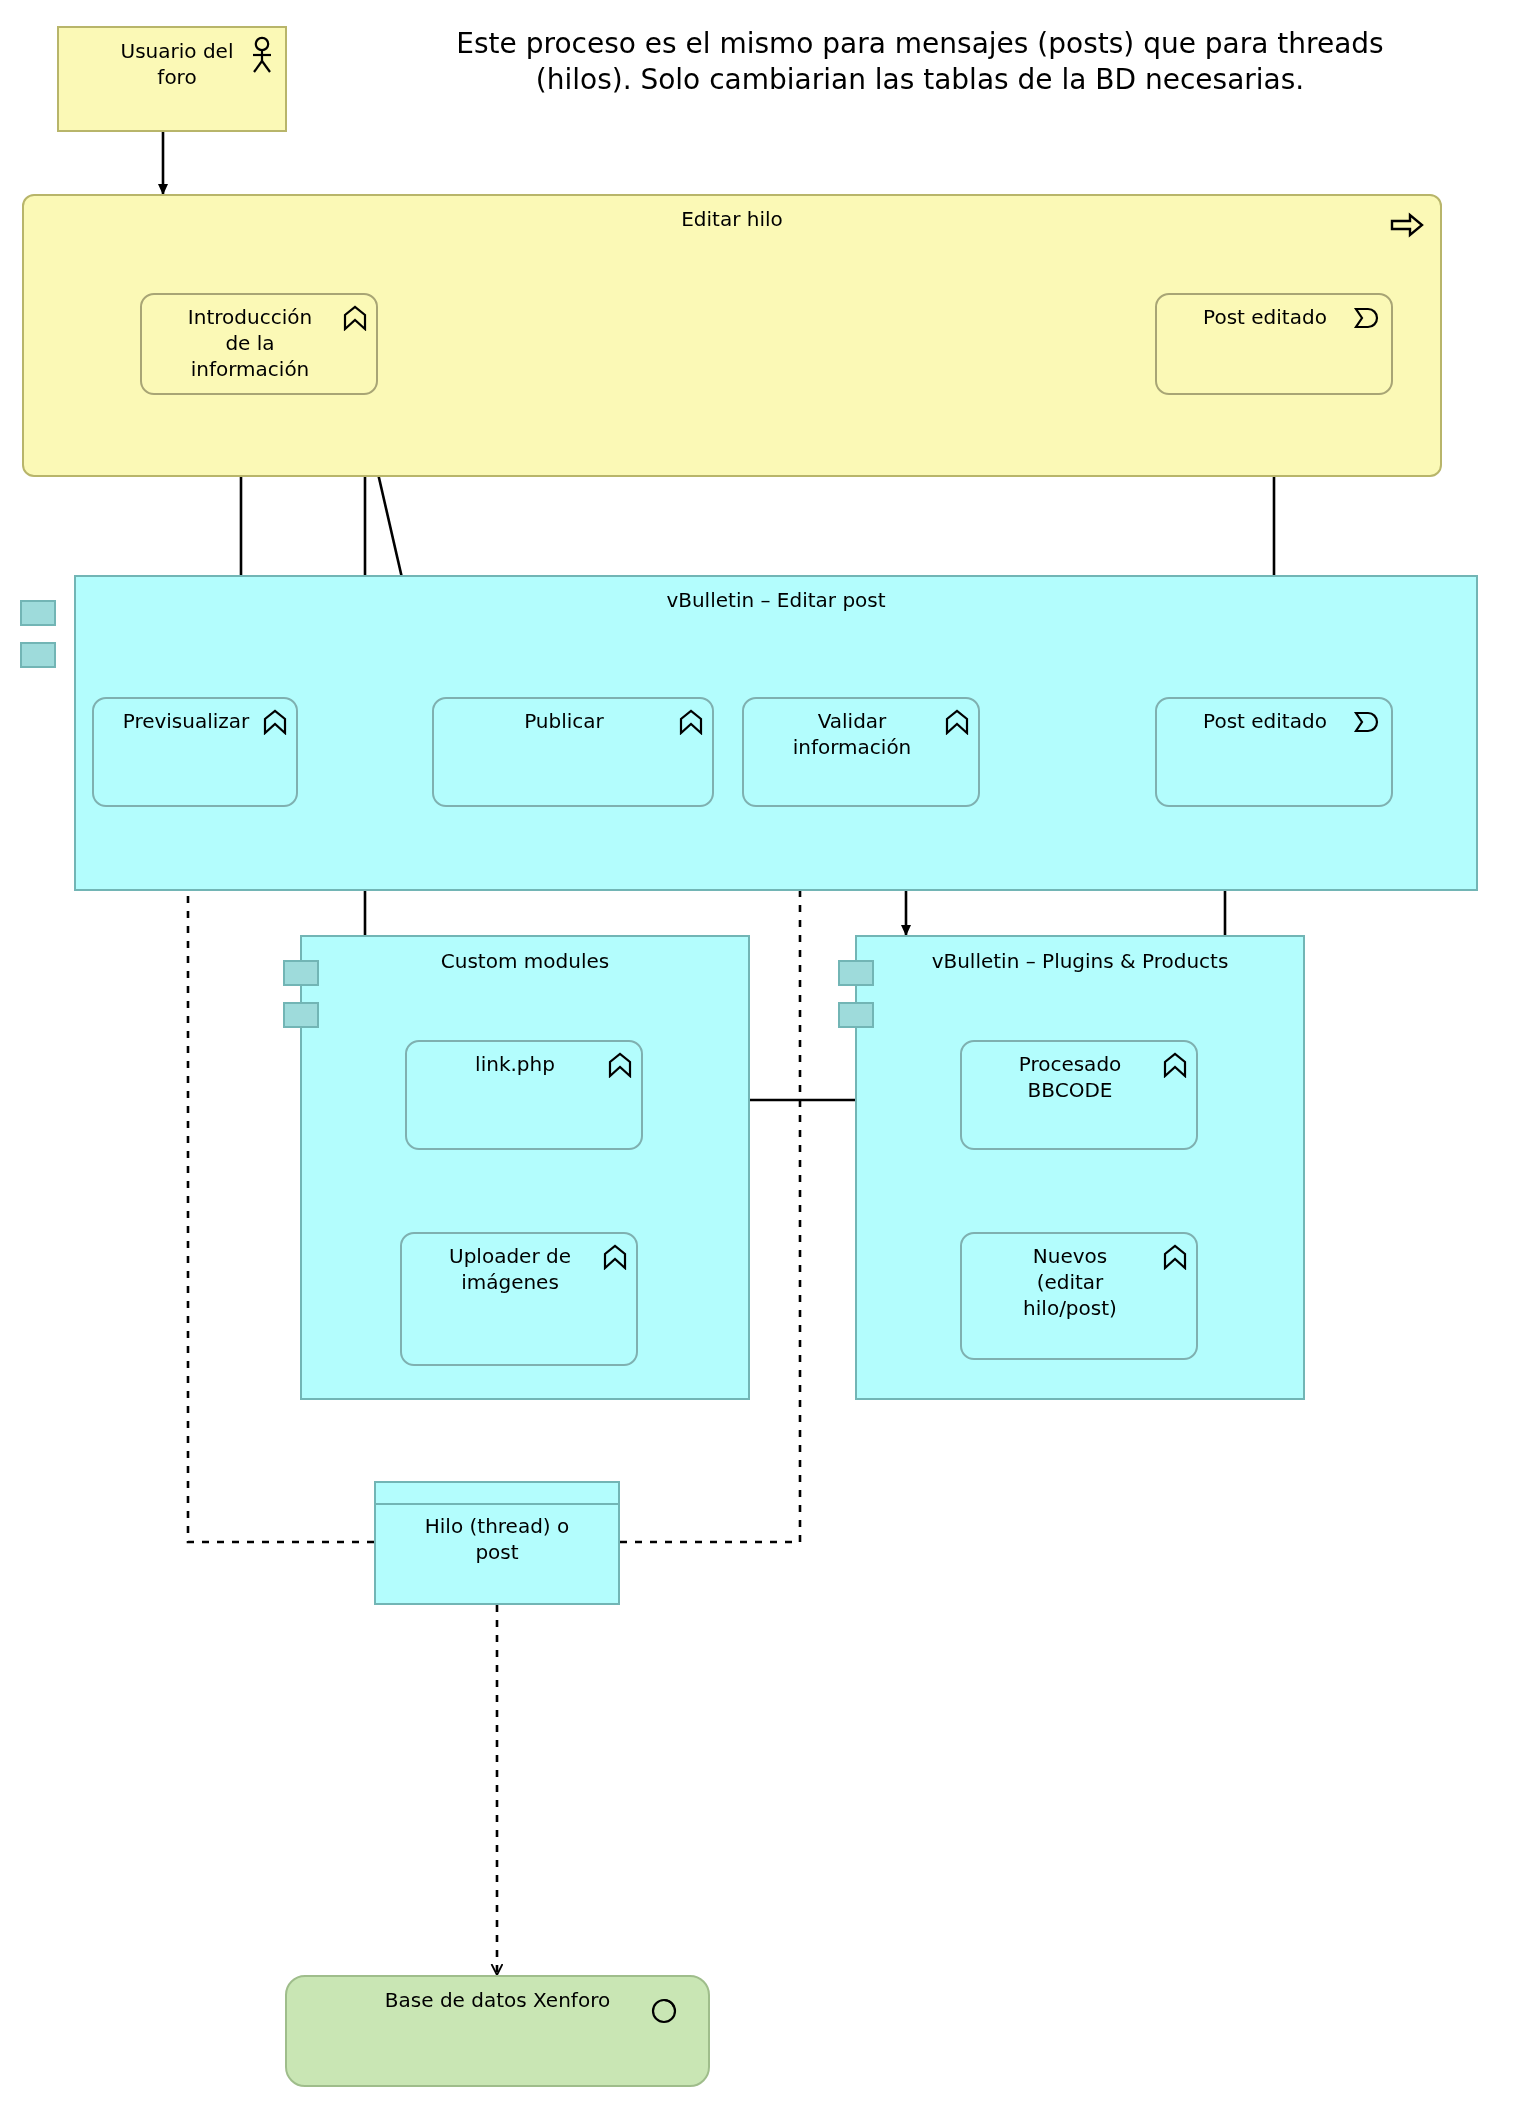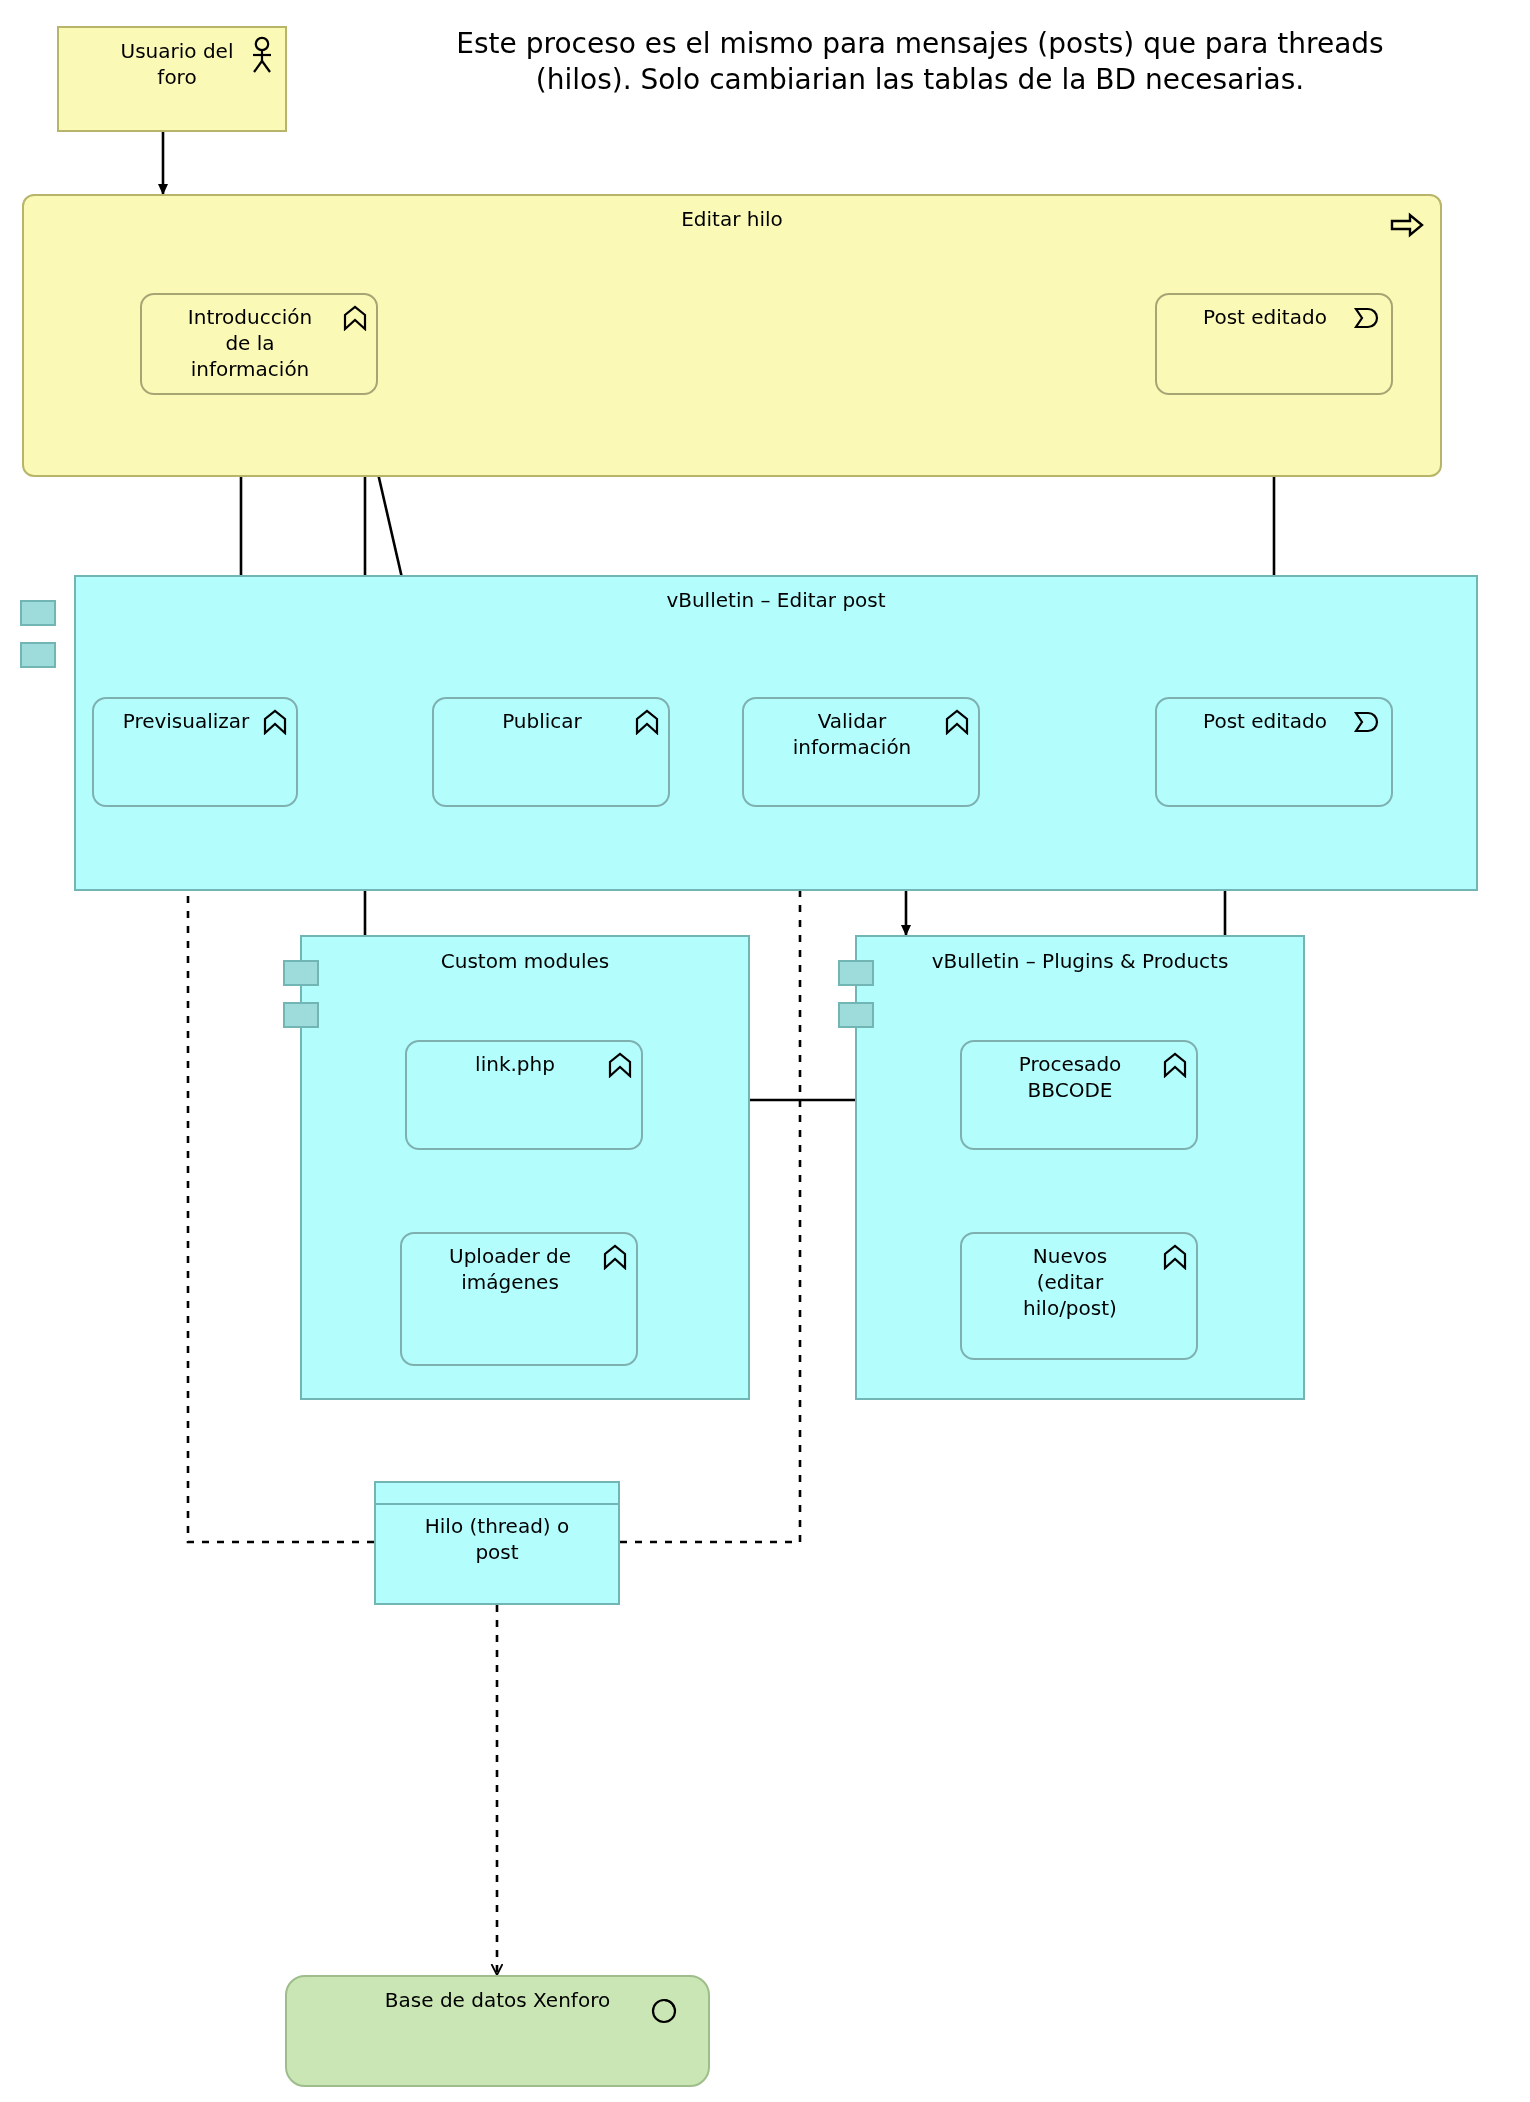--- a/index.html
+++ b/index.html
@@ -254,21 +254,21 @@
 
   <div class="abs node cyan" style="left:92px; top:697px; width:206px; height:110px;">
     <span class="node-label">Previsualizar</span>
     <span class="node-icon">
       <svg width="24" height="26" viewBox="0 0 24 26">
         <path d="M2,24 L2,10 L12,2 L22,10 L22,24 L12,15 z" fill="none" stroke="#000" stroke-width="2.2" stroke-linejoin="miter"></path>
       </svg>
     </span>
   </div>
 
-  <div class="abs node cyan" style="left:432px; top:697px; width:238px; height:110px;">
+  <div class="abs node cyan" style="left:432px; top:697px; width:282px; height:110px;">
     <span class="node-label">Publicar</span>
     <span class="node-icon">
       <svg width="24" height="26" viewBox="0 0 24 26">
         <path d="M2,24 L2,10 L12,2 L22,10 L22,24 L12,15 z" fill="none" stroke="#000" stroke-width="2.2" stroke-linejoin="miter"></path>
       </svg>
     </span>
   </div>
 
   <div class="abs node cyan" style="left:742px; top:697px; width:238px; height:110px;">
     <span class="node-label">

